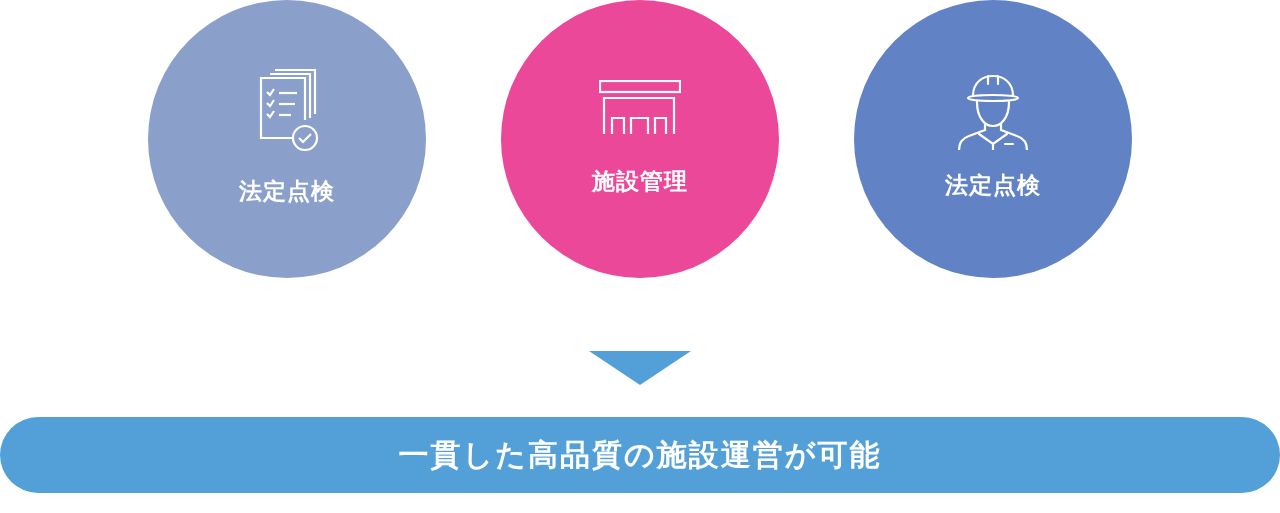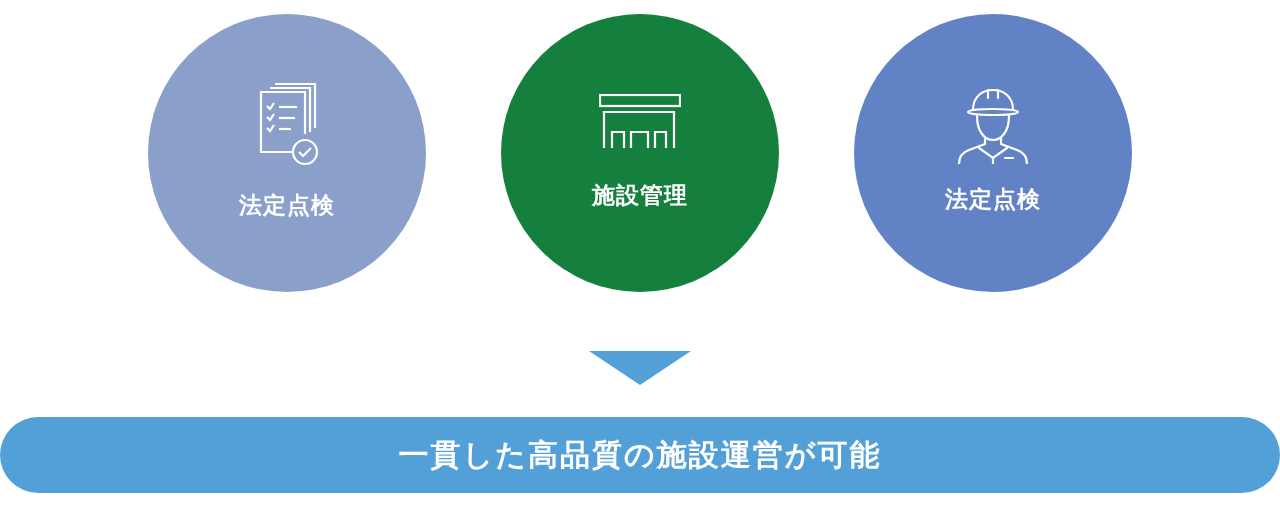--- a/index.html
+++ b/index.html
@@ -1,19 +1,19 @@
 <!DOCTYPE html>
 <html><head>
   <meta charset="utf-8">
   <style>
     html, body { margin:0; padding:0; background:#ffffff; }
     body { width:1280px; height:513px; position:relative; overflow:hidden;
       font-family: "DejaVu Sans", "Liberation Sans", sans-serif; }
     .circle { position:absolute; top:0; width:278px; height:278px; border-radius:50%;
-      display:flex; flex-direction:column; align-items:center; justify-content:flex-start;margin-top:14px; }
+      display:flex; flex-direction:column; align-items:center; justify-content:flex-start; }
     .circle .icon { position:absolute; left:50%; transform:translateX(-50%); }
     .circle .label { position:absolute; left:0; right:0; text-align:center; color:#fff;
       font-weight:bold; font-size:23px; letter-spacing:1px; }
     #c1 { left:148px; } #c2 { left:501px; } #c3 { left:854px; }
     .arrow { position:absolute; left:589px; top:351px; width:0; height:0;
       border-left:51px solid transparent; border-right:51px solid transparent; border-top:34px solid #53a0d9; }
     .banner { position:absolute; left:0; top:417px; width:1280px; height:76px; border-radius:48px;
       display:flex; align-items:center; justify-content:center; color:#fff; font-weight:bold;
       font-size:30px; letter-spacing:2px; }
   </style>
@@ -32,21 +32,21 @@
         <line x1="24" y1="36" x2="40" y2="36"></line>
       <polyline points="12,46 15,49 19,43"></polyline>
         <line x1="24" y1="47" x2="36" y2="47"></line>
       <circle cx="50" cy="70" r="12"></circle>
       <polyline points="44,70 48,74 56,66"></polyline>
     </svg>
   </span>
   <span class="label" style="top:176px;">法定点検</span>
 </div>
 
-<div class="circle" id="c2" style="background:#15803d;">
+<div class="circle" id="c2" style="background:#ec4899;">
   <span class="icon" style="top:80px;">
     <svg width="82" height="56" viewBox="0 0 82 56" fill="none" stroke="#fff" stroke-width="2.2">
       <rect x="1" y="1" width="80" height="11"></rect>
       <polyline points="5,54 5,18 75,18 75,54"></polyline>
       <polyline points="13,54 13,38 25,38 25,54"></polyline>
       <polyline points="32,54 32,38 49,38 49,54"></polyline>
       <polyline points="56,54 56,38 67,38 67,54"></polyline>
     </svg>
   </span>
   <span class="label" style="top:166px;">施設管理</span>

